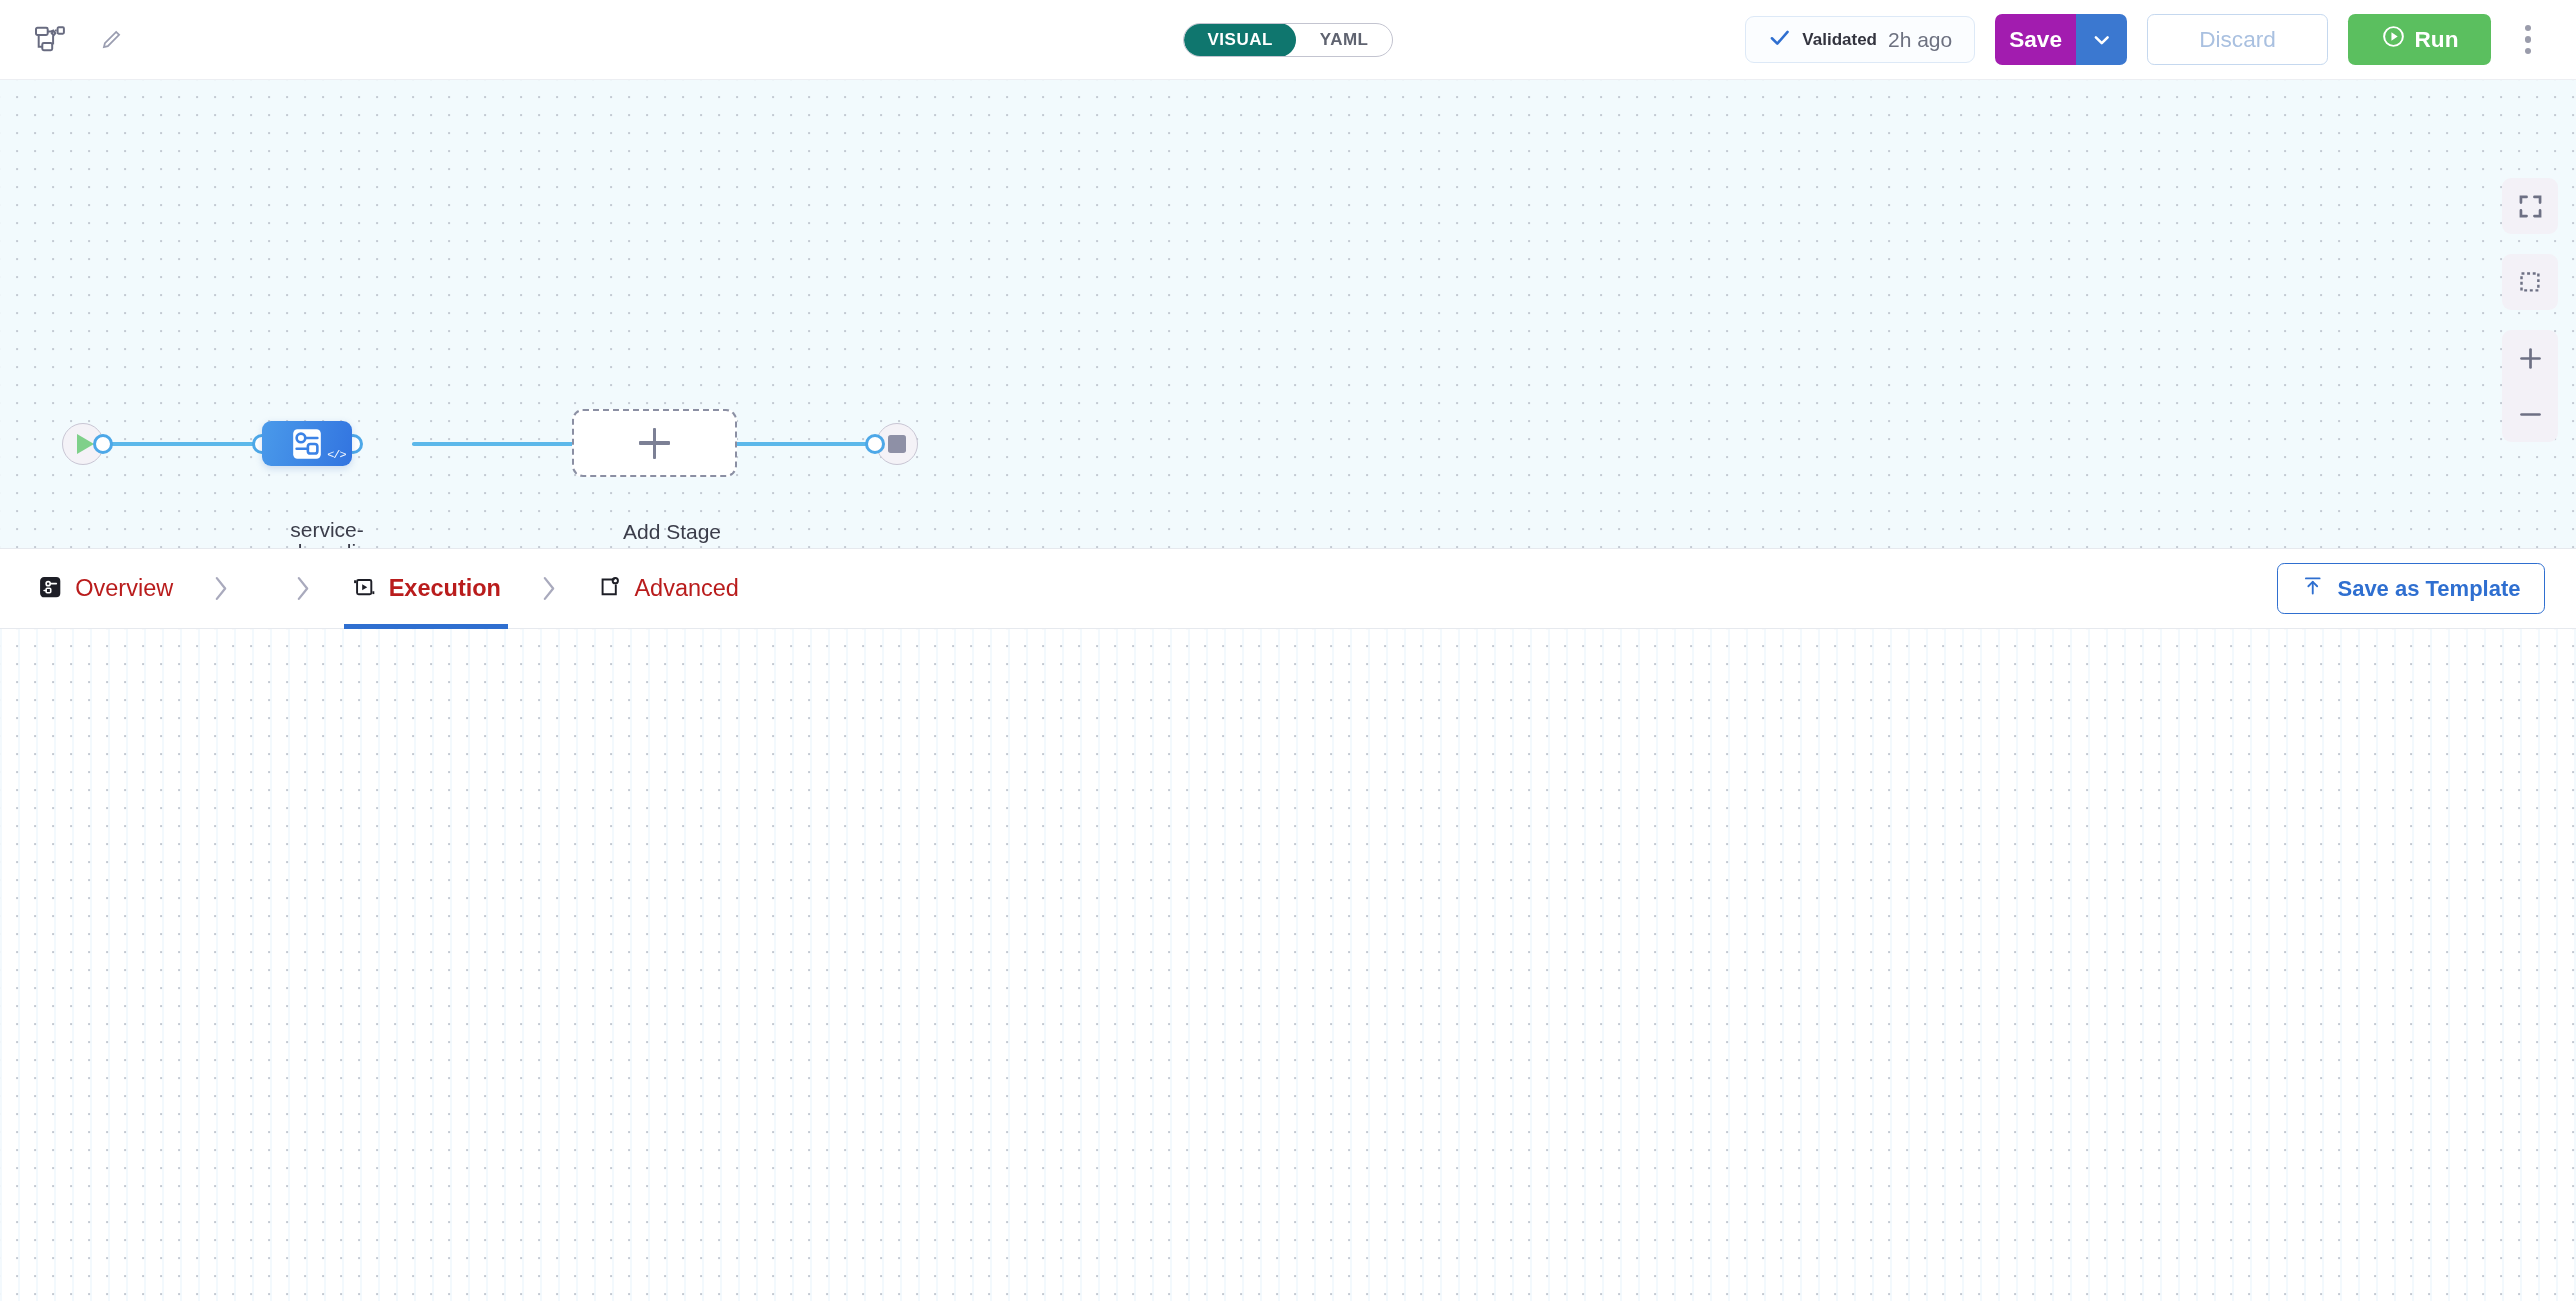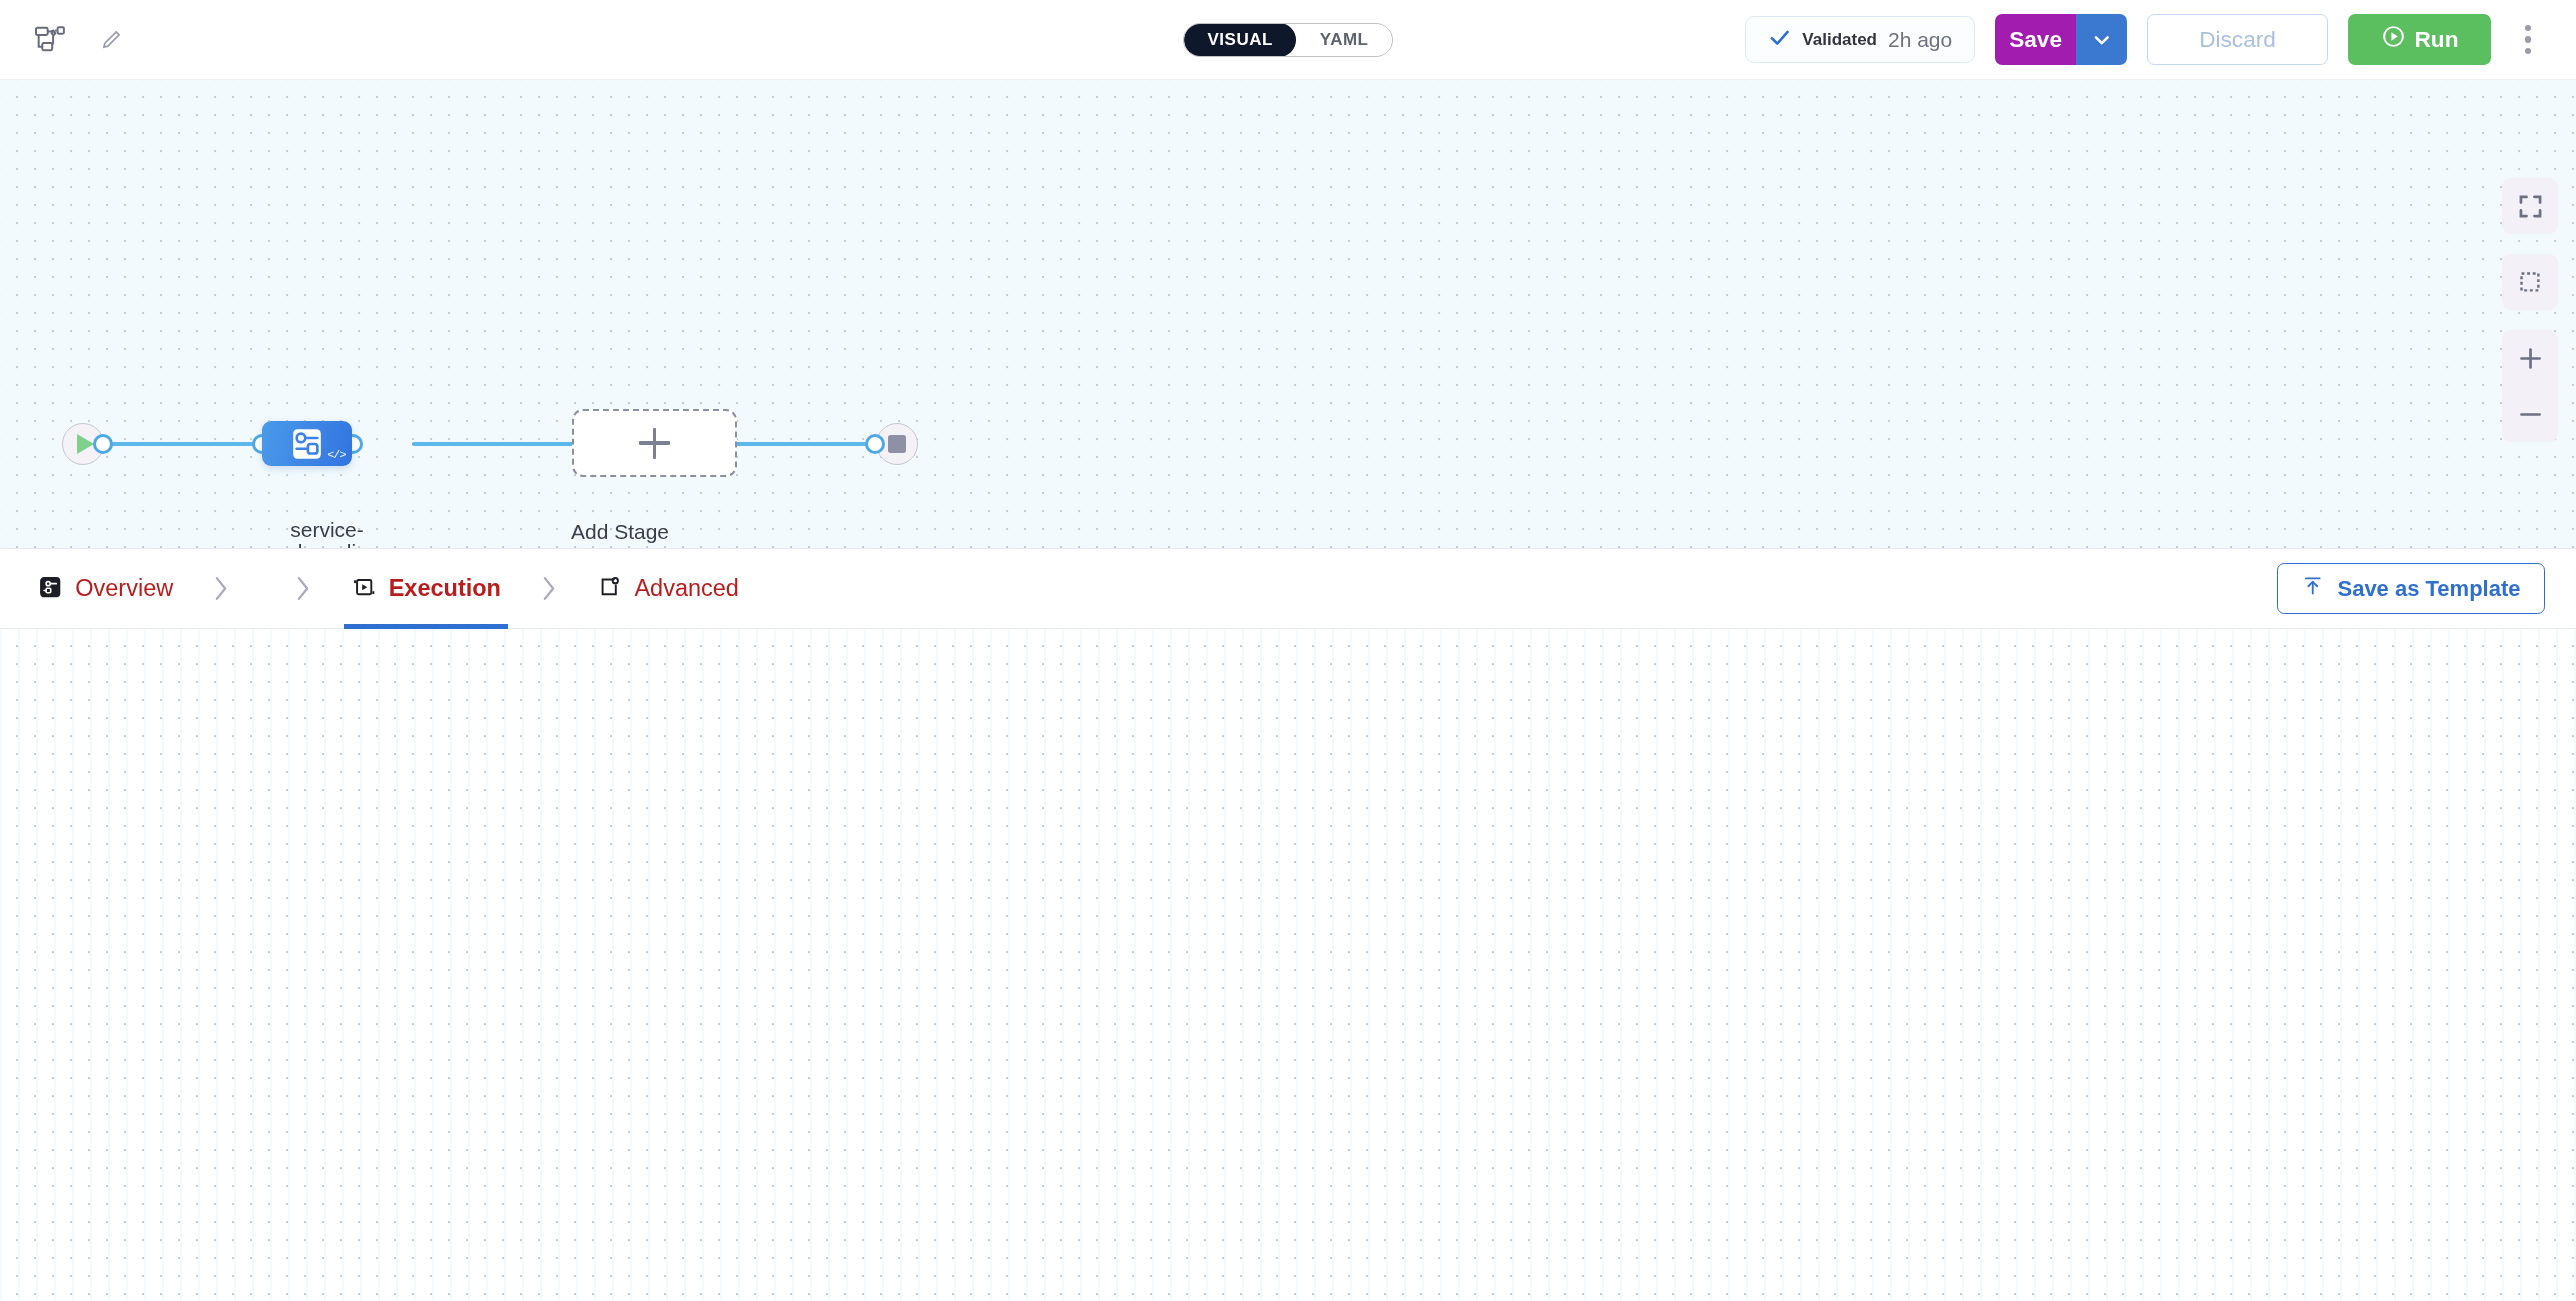--- a/index.html
+++ b/index.html
@@ -32,21 +32,21 @@
   .toggle {
     display: flex; align-items: center;
     border: 1.4px solid #c3c4d0; border-radius: 904px;
     height: 34px; background: #ffffff; overflow: hidden;
   }
   .toggle .seg {
     font-size: 17px; font-weight: bold; letter-spacing: 0.5px;
     padding: 0 23.5px; height: 100%; display: flex; align-items: center;
     color: #5f6370; cursor: pointer; user-select: none;
   }
-  .toggle .seg.active { background: #0f172a; color: #ffffff; border-radius: 904px; height: 34px; }
+  .toggle .seg.active { background: #0f766e; color: #ffffff; border-radius: 904px; height: 34px; }
 
   .hdr-right { margin-left: auto; display: flex; align-items: center; gap: 20px; }
   .validated {
     display: flex; align-items: center; gap: 11px;
     border: 1.4px solid #dde9f7; border-radius: 9px;
     background: #fbfdff;
     height: 47px; padding: 0 22px;
   }
   .validated .label { font-size: 17px; font-weight: bold; color: #33343f; }
   .validated .time { font-size: 21px; color: #6d7180; }
@@ -264,21 +264,21 @@
       </svg>
       <span class="code-badge">&lt;/&gt;</span>
     </div>
     <div class="dot-port" style="left:252px; top:354px;"></div>
     <div class="dot-port" style="left:343px; top:354px;"></div>
     <div class="node-caption" style="left: 327px; top: 439px; width: 109px;">service-onboarding</div>
 
     <div class="add-dashed" style="left:572px; top:329px; width:165px; height:68px;">
       <div class="plus-glyph"></div>
     </div>
-    <div class="node-caption" style="left:620px; top:441px;text-align:center;">Add Stage</div>
+    <div class="node-caption" style="left:672px; top:441px;text-align:center;">Add Stage</div>
 
     <div class="terminal" style="left:876px; top:343px;">
       <div class="term-stop"></div>
     </div>
     <div class="dot-port" style="left:865px; top:354px;"></div>
 
     <div class="canvas-controls">
       <div class="ctrl-btn">
         <svg width="27" height="27" viewBox="0 0 24 24" fill="none" stroke="#6d7084" stroke-width="2.4" stroke-linecap="round">
           <path d="M3.5 8.5V3.5H8.5"></path>

